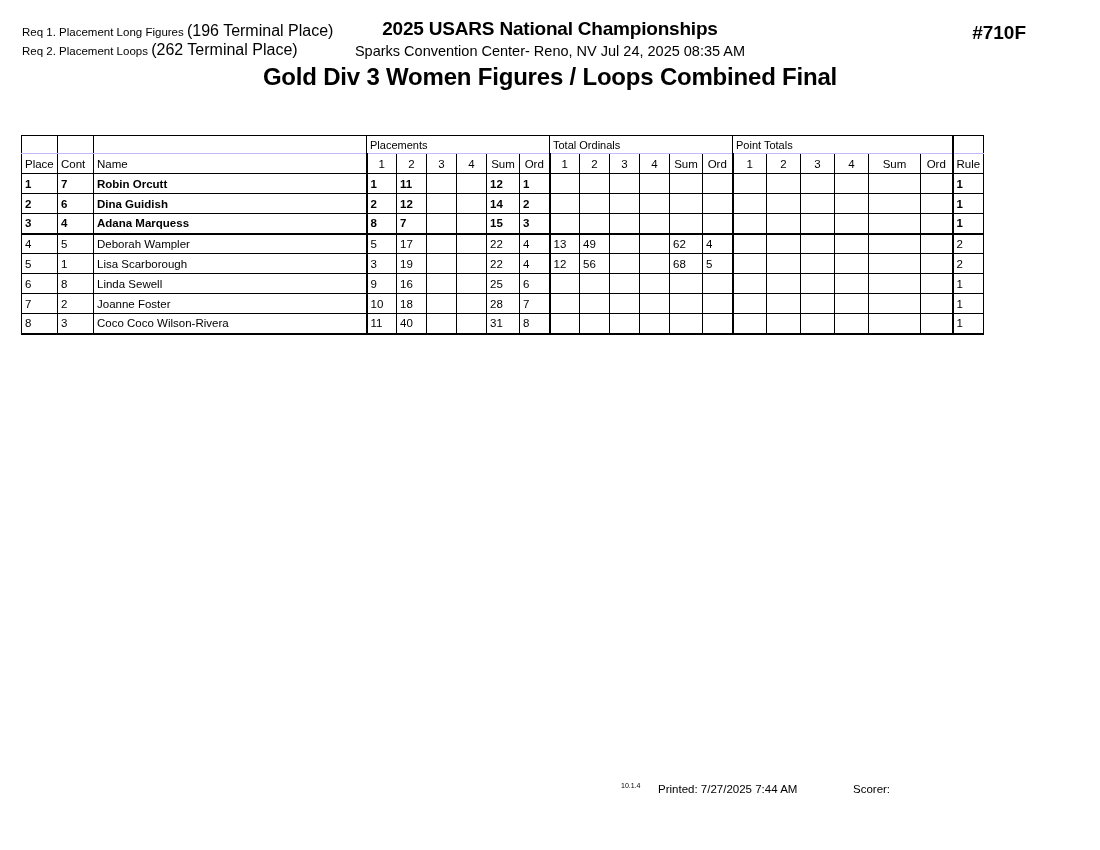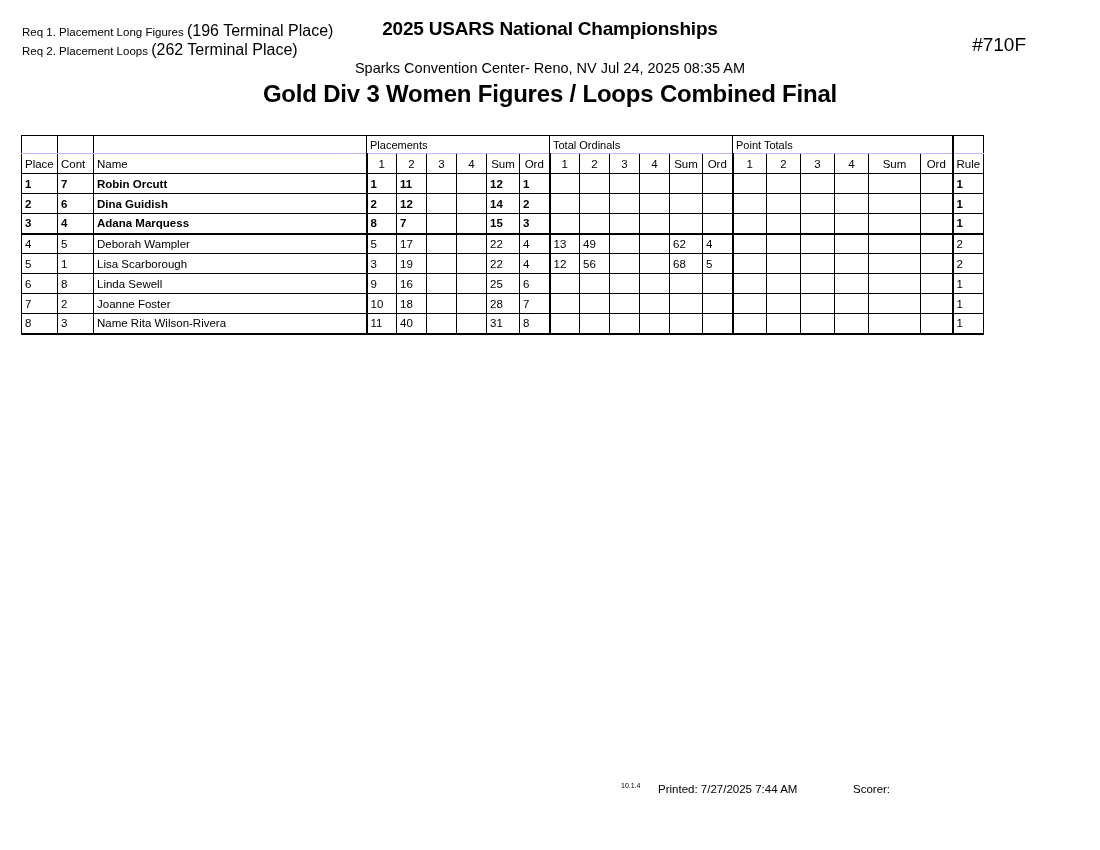--- a/index.html
+++ b/index.html
@@ -42,39 +42,39 @@
     top: 18px;
     text-align: center;
   }
   .title-1 {
     font-size: 19px;
     font-weight: bold;
     letter-spacing: -0.2px;
   }
   .title-2 {
     font-size: 14.5px;
-    margin-top: 20px;
+    margin-top: 3px;
   }
   .title-3 {
     font-size: 24px;
     font-weight: bold;
     margin-top: 4px;
     letter-spacing: -0.2px;
   }
   .title-4 {
     font-size: 14.5px;
     margin-top: 4px;
   }
 
   .event-number {
     position: absolute;
     right: 74px;
-    top: 34px;
+    top: 22px;
     font-size: 19px;
-    font-weight: normal;
+    font-weight: bold;
   }
 
   
   .table-wrap {
     position: absolute;
     left: 21px;
     top: 135px;
   }
   table.sheet {
     border-collapse: collapse;
@@ -428,21 +428,21 @@
       <td></td>
       <td></td>
       <td></td>
       <td class="thick-r"></td>
       <td class="ctr">1</td>
     </tr>
 
     <tr>
       <td class="thick-b">8</td>
       <td class="ctr thick-b">3</td>
-      <td class="name thick-b">Name Rita Wilson-Rivera</td>
+      <td class="name thick-b">Coco Coco Wilson-Rivera</td>
       <td class="thick-l thick-b">11</td>
       <td class="thick-b">40</td>
       <td class="thick-b"></td>
       <td class="thick-b"></td>
       <td class="thick-b">31</td>
       <td class="ctr bold thick-b">8</td>
       <td class="thick-l thick-b"></td>
       <td class="thick-b"></td>
       <td class="thick-b"></td>
       <td class="thick-b"></td>

